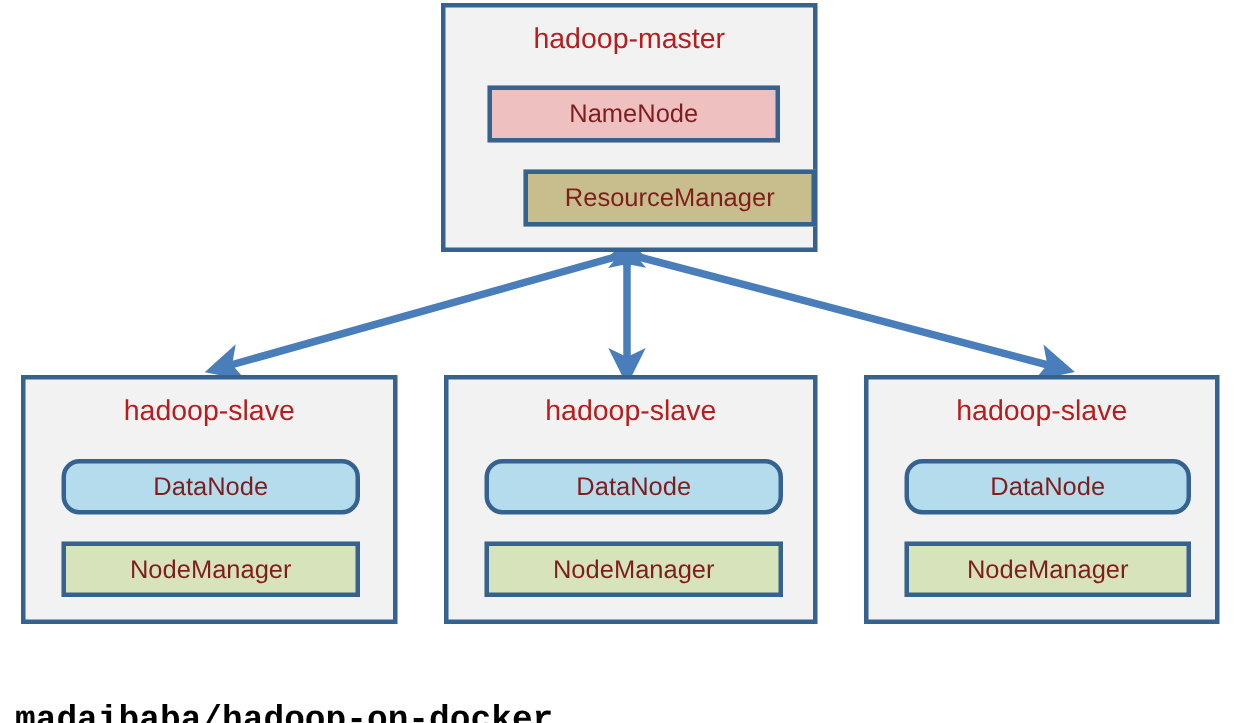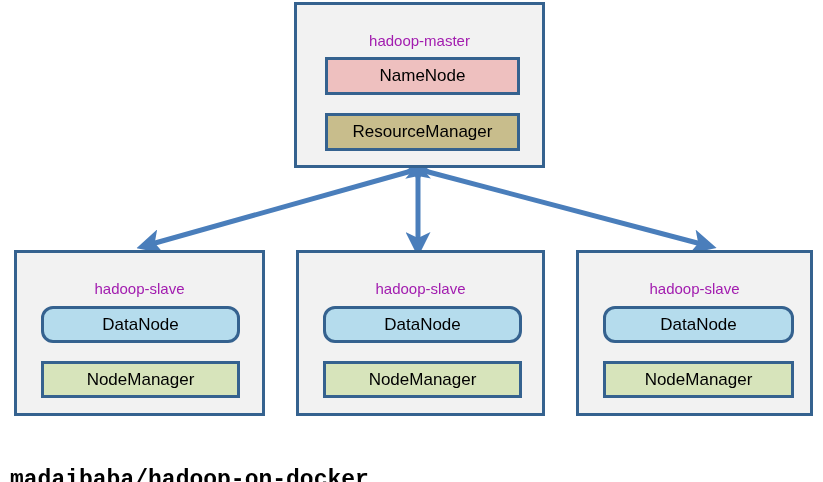--- a/index.html
+++ b/index.html
@@ -21,44 +21,44 @@
     position: absolute;
     box-sizing: border-box;
     background: #f2f2f2;
     border: 3px solid #35628f;
     z-index: 3;
   }
   .node-title {
     position: absolute;
     left: 0;
     right: 0;
-    top: 24px;
+    top: 10px;
     text-align: center;
-    color: #a21caf;
-    font-size: 15px;
+    color: #b91c1c;
+    font-size: 19px;
     line-height: 24px;
     font-family: "Liberation Sans", sans-serif;
     white-space: nowrap;
   }
 
   
   .svc {
     position: absolute;
     box-sizing: border-box;
     border: 3px solid #35628f;
     display: flex;
     align-items: center;
     justify-content: center;
-    color: #000000;
+    color: #7f1d1d;
     font-size: 17px;
     font-family: "Liberation Sans", sans-serif;
     white-space: nowrap;
   }
   .svc-namenode        { background: #eec0bf; }
-  .svc-resourcemanager { background: #c8bd8c; }
+  .svc-resourcemanager { background: #c8bd8c; margin-left: 24px; }
   .svc-datanode        { background: #b5dced; border-radius: 12px; }
   .svc-nodemanager     { background: #d7e4bb; }
 
   
   #master-box { left: 294px; top: 2px; width: 251px; height: 166px; }
   #master-namenode        { left: 28px; top: 52px;  width: 195px; height: 38px; }
   #master-resourcemanager { left: 28px; top: 108px; width: 195px; height: 38px; }
 
   
   #slave-1-box { left: 14px;  top: 250px; width: 251px; height: 166px; }

